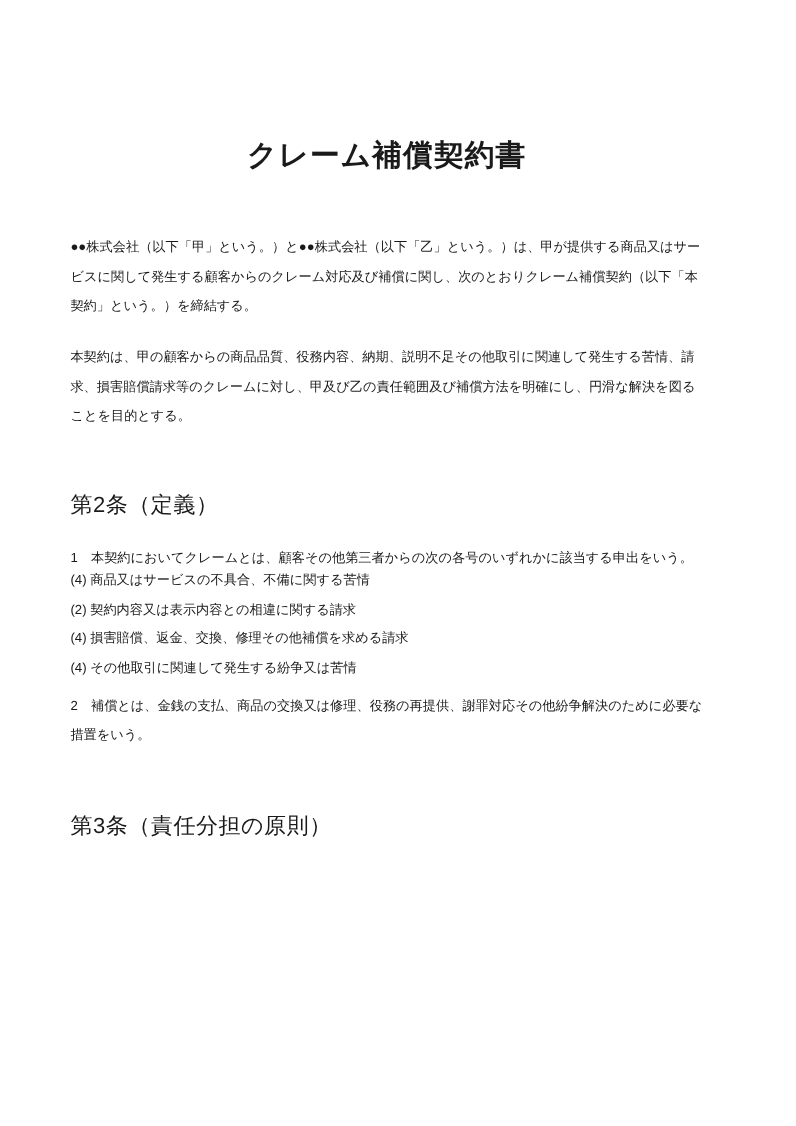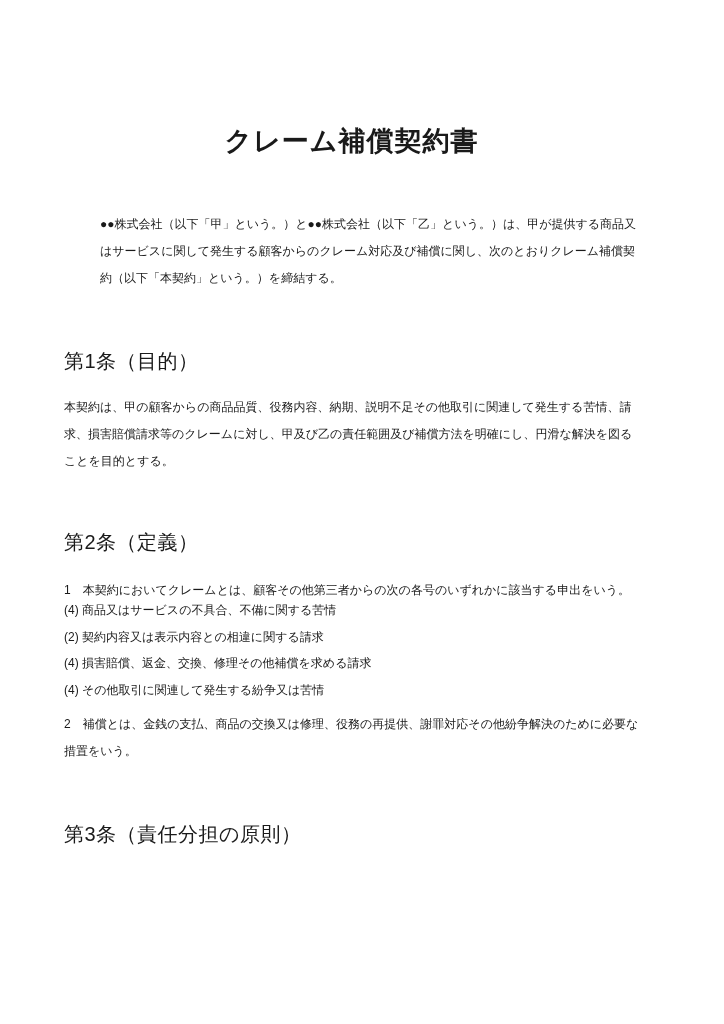--- a/index.html
+++ b/index.html
@@ -29,21 +29,21 @@
   }
   .body-text {
     margin: 0;
     font-size: 12px;
     line-height: 27px;
     font-weight: 500;
     text-align: left;
     word-break: break-all;
     overflow-wrap: anywhere;
   }
-  .preamble      { margin-top: 53px; margin-left: 36px; }
+  .preamble      { margin-top: 53px; }
   .section-heading {
     margin: 0;
     font-size: 20px;
     line-height: 28px;
     font-weight: 400;
     letter-spacing: 0.5px;
   }
   .heading-1     { margin-top: 55px; }
   .para-s1       { margin-top: 19px; }
   .heading-2     { margin-top: 53px; }
@@ -55,21 +55,20 @@
 </style>
 </head>
 <body>
 
 <div class="page">
 
   <h1 class="doc-title">クレーム補償契約書</h1>
 
   <p class="body-text preamble">●●株式会社（以下「甲」という。）と●●株式会社（以下「乙」という。）は、甲が提供する商品又はサービスに関して発生する顧客からのクレーム対応及び補償に関し、次のとおりクレーム補償契約（以下「本契約」という。）を締結する。</p>
 
-  <h2 class="section-heading heading-1">第1条（目的）</h2>
 
   <p class="body-text para-s1">本契約は、甲の顧客からの商品品質、役務内容、納期、説明不足その他取引に関連して発生する苦情、請求、損害賠償請求等のクレームに対し、甲及び乙の責任範囲及び補償方法を明確にし、円滑な解決を図ることを目的とする。</p>
 
   <h2 class="section-heading heading-2">第2条（定義）</h2>
 
   <p class="body-text para-s2a">1　本契約においてクレームとは、顧客その他第三者からの次の各号のいずれかに該当する申出をいう。</p>
 
   <p class="body-text list-item list-item-first">(4) 商品又はサービスの不具合、不備に関する苦情</p>
 
   <p class="body-text list-item">(2) 契約内容又は表示内容との相違に関する請求</p>

